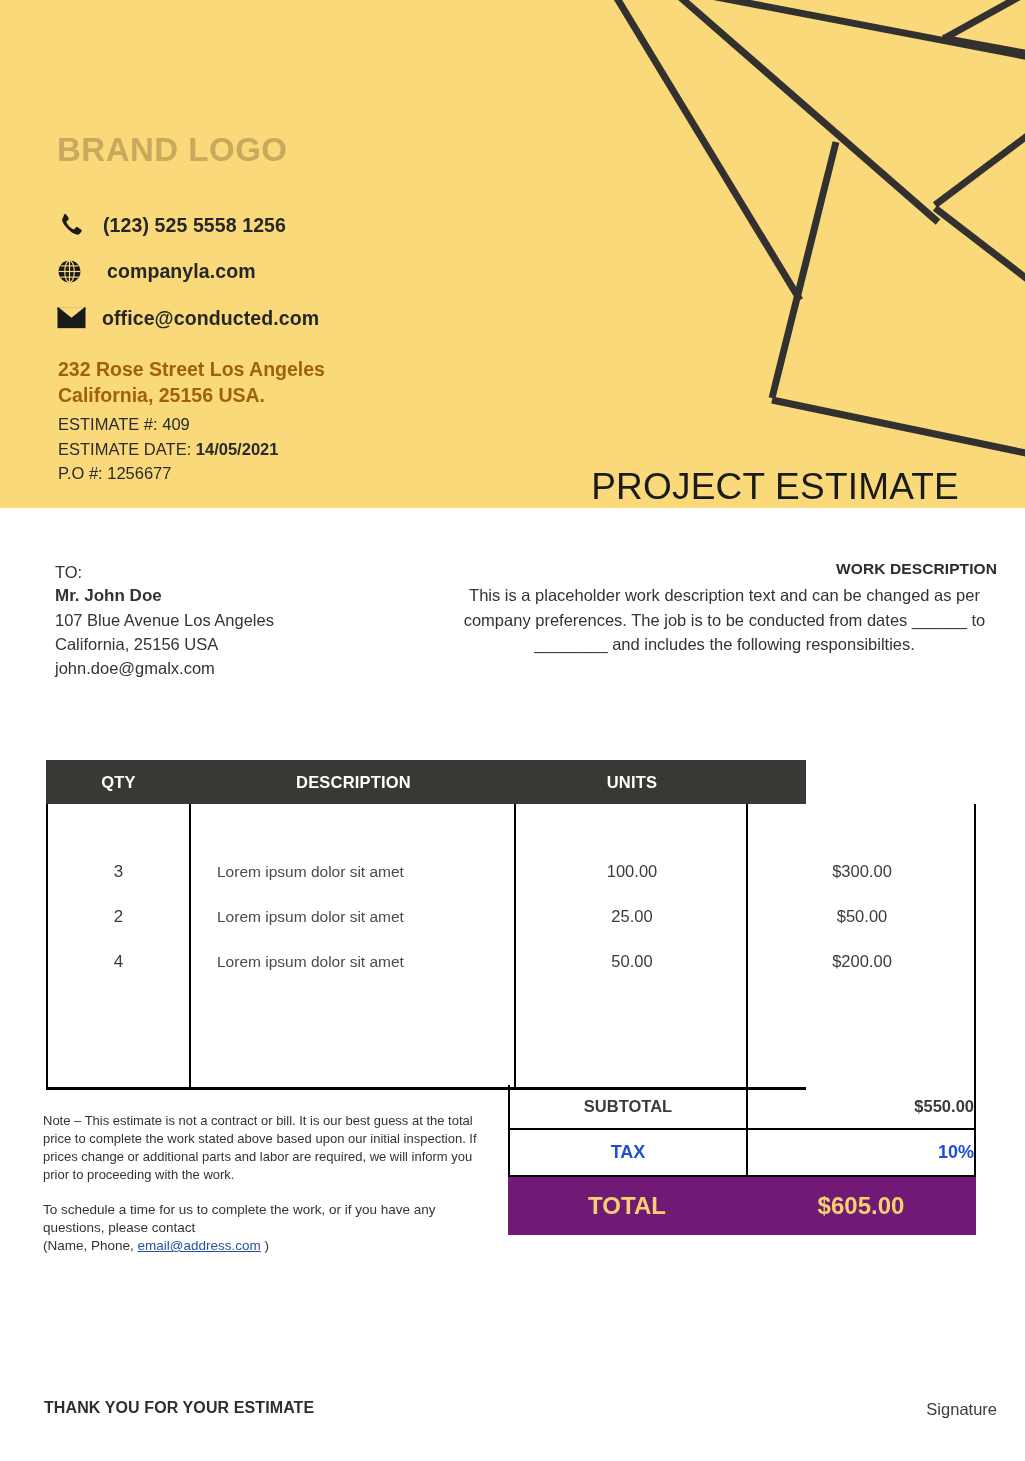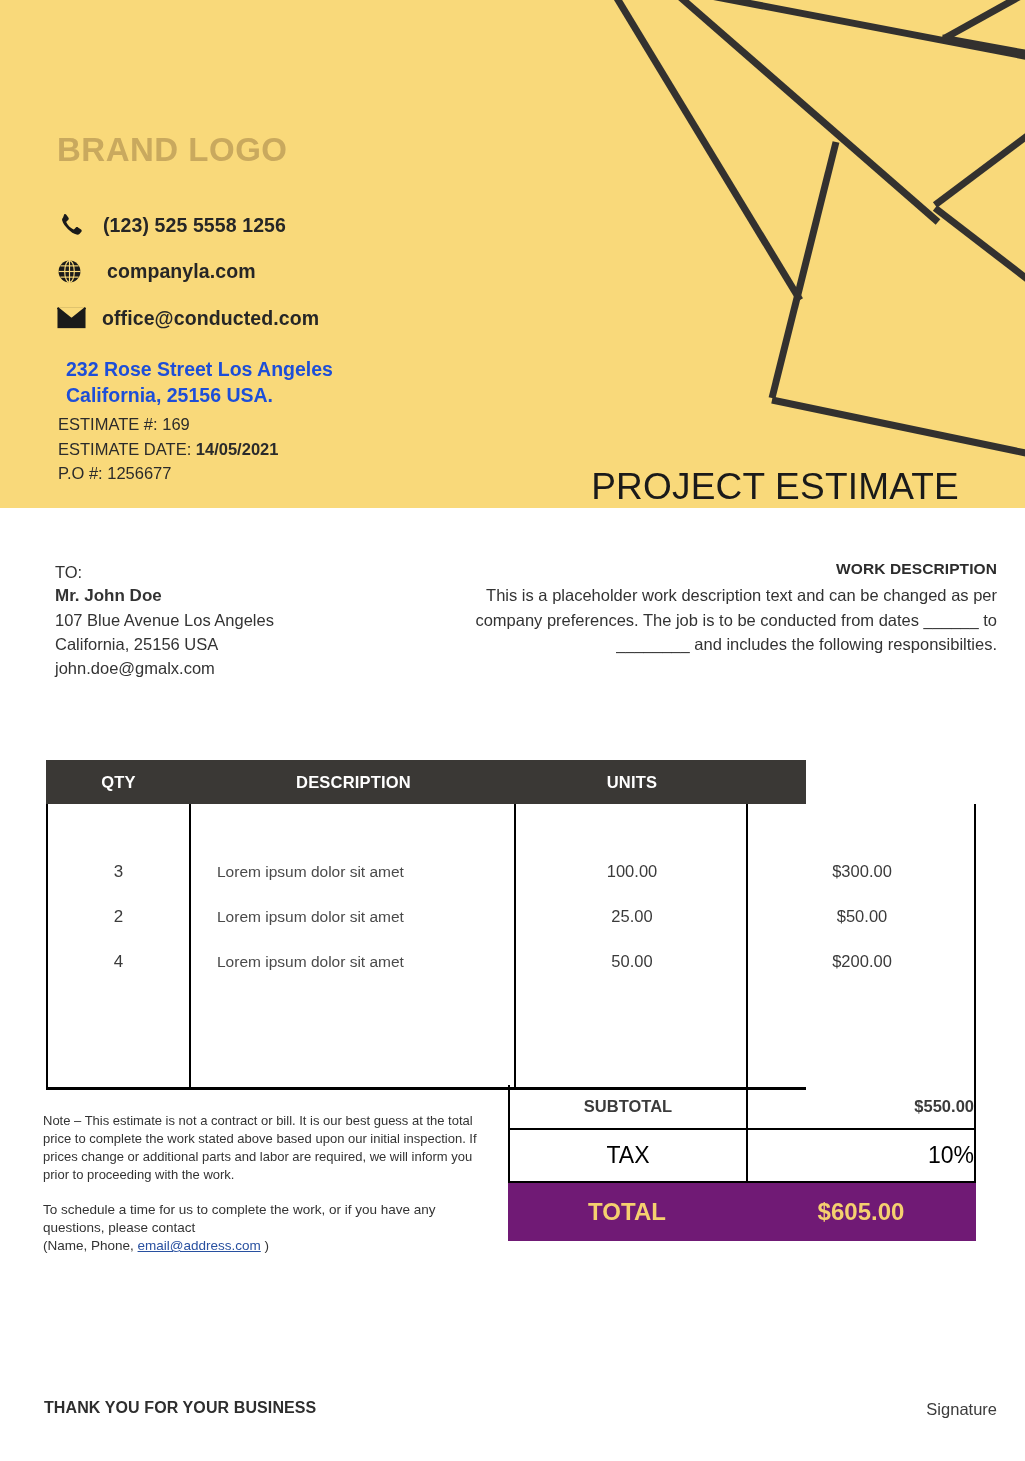--- a/index.html
+++ b/index.html
@@ -70,23 +70,22 @@
   .contact-phone .contact-text { margin-left: 14px; }
   .contact-web   .contact-text { margin-left: 18px; }
   .contact-mail  .contact-text { margin-left: 13px; }
 
   .company-address {
     position: absolute;
     left: 58px;
     top: 356px;
     font-size: 19.5px;
     font-weight: 600;
-    color: #1d4ed8;
+    color: #a16207;
     line-height: 26px;
-    margin-left: 8px;
   }
   .estimate-meta {
     position: absolute;
     left: 58px;
     top: 412px;
     font-size: 16.5px;
     color: #2b2b2b;
     line-height: 24.5px;
   }
   .estimate-meta .bold { font-weight: 700; }
@@ -126,20 +125,21 @@
     font-size: 15.5px;
     font-weight: 700;
     color: #2c2c2c;
     letter-spacing: 0.1px;
   }
   .work-desc-body {
     margin-top: 5px;
     font-size: 16.5px;
     color: #333333;
     line-height: 24.5px;
+    text-align: center;
   }
 
   
   .items-table {
     position: absolute;
     left: 46px;
     top: 760px;
     width: 760px;
   }
   .thead {
@@ -225,23 +225,23 @@
     text-align: right;
     box-sizing: border-box;
     padding: 12px 0;
   }
   .subtotal-row .tl, .subtotal-row .tr {
     font-weight: 700;
     font-size: 16.5px;
     color: #3b3b3b;
   }
   .tax-row .tl, .tax-row .tr {
-    font-weight: 400;
-    font-size: 23px;
-    color: #000000;
+    font-weight: 700;
+    font-size: 18px;
+    color: #1d4ed8;
   }
   .total-row {
     display: flex;
     background: #701a75;
     height: 58px;
     align-items: center;
   }
   .total-row .tl {
     width: 238px;
     flex: none;
@@ -364,21 +364,21 @@
       </span>
       <span class="contact-text">office@conducted.com</span>
     </div>
 
     <div class="company-address">
       <div>232 Rose Street Los Angeles</div>
       <div>California, 25156 USA.</div>
     </div>
 
     <div class="estimate-meta">
-      <div>ESTIMATE #: 169</div>
+      <div>ESTIMATE #: 409</div>
       <div><span>ESTIMATE DATE: </span><span class="bold">14/05/2021</span></div>
       <div>P.O #:  1256677</div>
     </div>
 
     <div class="doc-title">PROJECT ESTIMATE</div>
   </div>
 
   <div class="bill-to">
     <div class="to-label">TO:</div>
     <div class="to-name">Mr. John Doe</div>
@@ -446,16 +446,16 @@
     </div>
   </div>
 
   <div class="notes">
     <p>Note – This estimate is not a contract or bill. It is our best guess at the total price to complete the work stated above based upon our initial inspection. If prices change or additional parts and labor are required, we will inform you prior to proceeding with the work.</p>
     <div class="note-gap"></div>
     <p class="contact-line">To schedule a time for us to complete the work, or if you have any questions, please contact</p>
     <p class="contact-line"><span>(Name, Phone, </span><a class="email-link" href="#">email@address.com</a><span> )</span></p>
   </div>
 
-  <div class="footer-thanks">THANK YOU FOR YOUR BUSINESS</div>
+  <div class="footer-thanks">THANK YOU FOR YOUR ESTIMATE</div>
   <div class="footer-signature">Signature</div>
 
 </div>
 
 </body></html>

